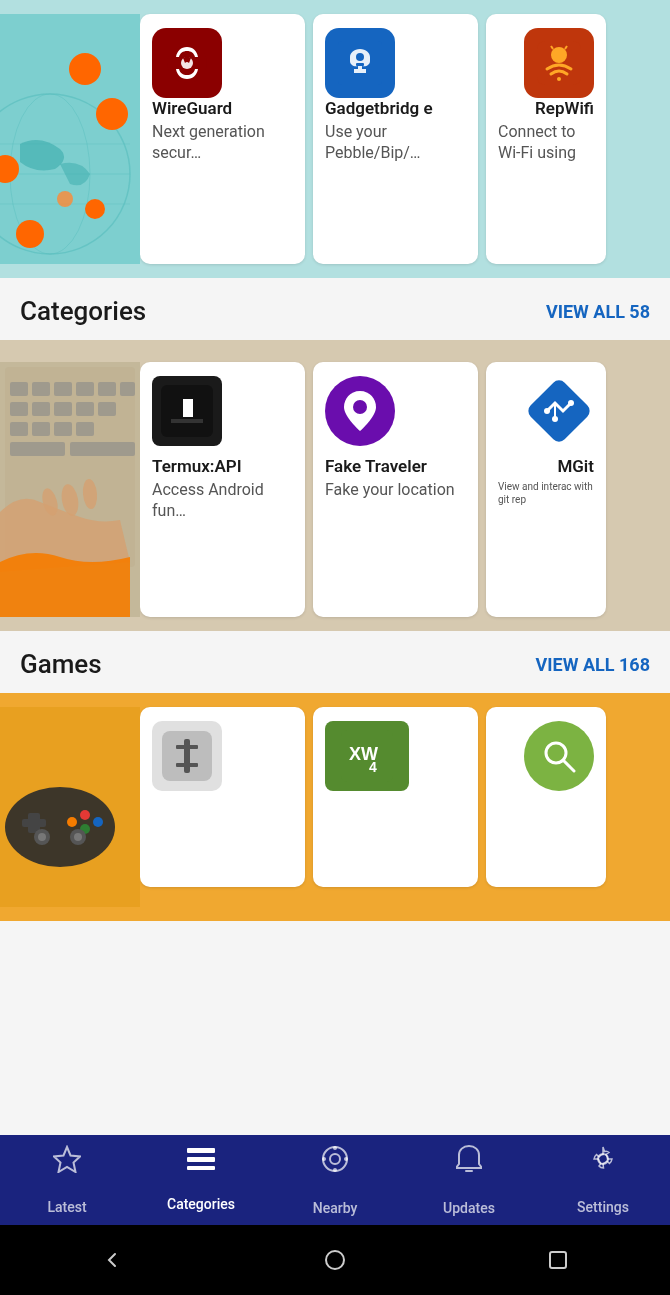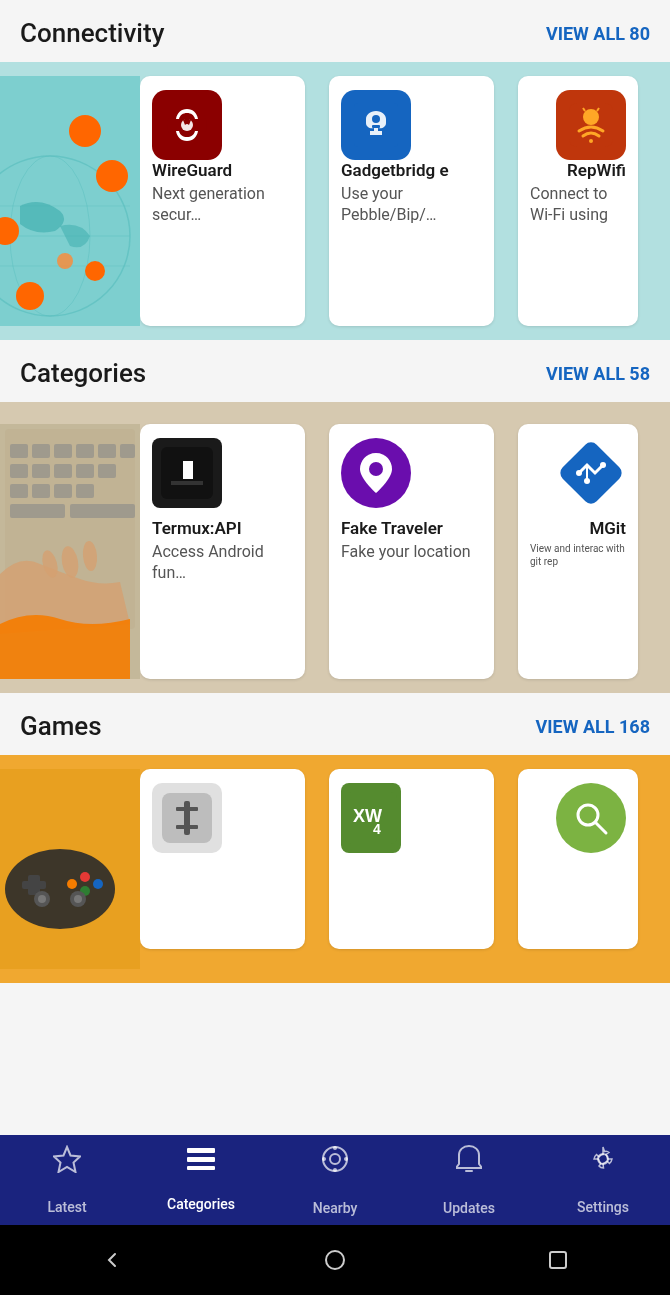--- a/index.html
+++ b/index.html
@@ -74,21 +74,21 @@
     
     .globe-svg {
       position: absolute;
       top: 0; left: 0;
       width: 100%; height: 100%;
     }
 
     
     .app-cards-row {
       display: flex;
-      gap: 24px;
+      gap: 8px;
       align-items: stretch;
     }
     .app-card {
       background: #fff;
       border-radius: 10px;
       width: 165px;
       flex-shrink: 0;
       padding: 14px 12px 14px;
       display: flex;
       flex-direction: column;
@@ -235,24 +235,20 @@
       justify-content: center;
       font-size: 32px;
       color: #ffa726;
     }
   </style>
 </head>
 <body>
 
 <div class="main-content">
 
-  <div class="section-header">
-    <span class="section-title">Connectivity</span>
-    <span class="view-all-btn">VIEW ALL 80</span>
-  </div>
 
   <div class="category-strip">
     <div class="connectivity-strip">
 
       <div class="strip-bg">
         <div class="connectivity-bg">
           <svg class="globe-svg" viewBox="0 0 140 250" xmlns="http://www.w3.org/2000/svg">
 
             <ellipse cx="50" cy="160" rx="80" ry="80" fill="none" stroke="#5bbfbf" stroke-width="1.5" opacity="0.7"></ellipse>
             <ellipse cx="50" cy="160" rx="40" ry="80" fill="none" stroke="#5bbfbf" stroke-width="1" opacity="0.5"></ellipse>
@@ -449,21 +445,21 @@
               <rect width="50" height="50" rx="8" fill="#bdbdbd"></rect>
 
               <rect x="22" y="8" width="6" height="34" rx="2" fill="#555"></rect>
               <rect x="14" y="14" width="22" height="4" rx="1" fill="#555"></rect>
               <rect x="14" y="32" width="22" height="4" rx="1" fill="#555"></rect>
             </svg>
           </div>
         </div>
 
         <div class="app-card" style="height:180px;">
-          <div style="width:60px;height:70px;background:#558b2f;border-radius:8px;display:flex;align-items:center;justify-content:center;margin-bottom:2px;">
+          <div style="width:84px;height:70px;background:#558b2f;border-radius:8px;display:flex;align-items:center;justify-content:center;margin-bottom:2px;">
             <svg width="52" height="52" viewBox="0 0 52 52">
               <rect width="52" height="52" rx="6" fill="#558b2f"></rect>
               <text x="8" y="30" font-family="Arial" font-weight="bold" font-size="18" fill="white">XW</text>
               <text x="28" y="42" font-family="Arial" font-weight="bold" font-size="14" fill="white">4</text>
             </svg>
           </div>
         </div>
 
         <div class="app-card-partial" style="height:180px;">
           <div style="width:70px;height:70px;background:#7cb342;border-radius:50%;display:flex;align-items:center;justify-content:center;margin-bottom:10px;">

